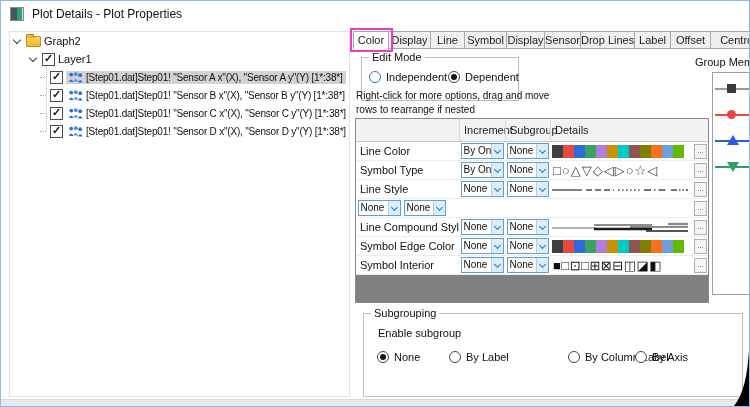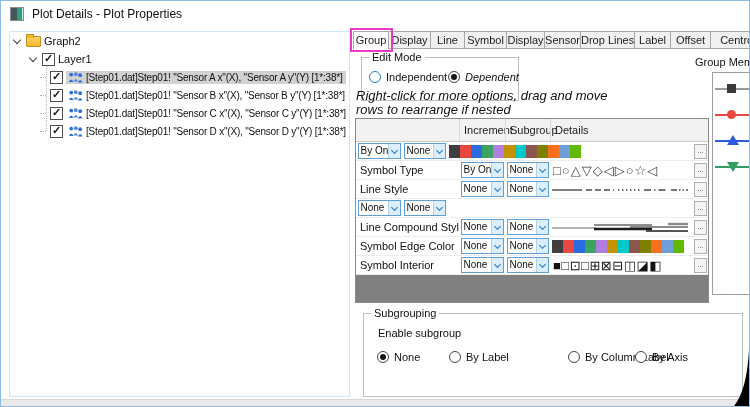--- a/index.html
+++ b/index.html
@@ -50,22 +50,22 @@
   
   .gbox { position:absolute; border:1px solid #bdbdbd; background:#fff; }
   .glegend { position:absolute; background:#fff; padding:0 3px; font-size:11px; color:#101010; z-index:2; }
   .radio { display:inline-block; width:12px; height:12px; border:1px solid #464646; border-radius:50%;
            background:#fff; vertical-align:-2px; flex:none; }
   .radio.blue { border-color:#2f7cc0; }
   .radio.sel::after { content:""; display:block; width:6px; height:6px; margin:2px; border-radius:50%;
                       background:#141414; }
   .radrow { position:absolute; display:flex; align-items:center; gap:5px; font-size:11px; color:#101010;
             white-space:nowrap; }
-  .hint { position:absolute; left:355px; top:88px; font-size:13px; line-height:14px; color:#101010;
-          white-space:pre-line;font-style:italic; }
+  .hint { position:absolute; left:355px; top:88px; font-size:10px; line-height:14px; color:#101010;
+          white-space:pre-line; }
 
   
   .ptable { position:absolute; left:354px; top:117px; width:354px; height:185px;
             border:1px solid #8a8a8a; background:#808080; }
   .thead { display:flex; height:23px; background:#f2f2f2; border-bottom:1px solid #c9c9c9;
            font-size:11px; color:#1c1c1c; align-items:center; }
   .thead .hc { border-left:1px solid #d8d8d8; height:100%; display:flex; align-items:center;
                padding-left:4px; }
   .prow { display:flex; height:19px; background:#fff; border-bottom:1px solid #ededed;
           align-items:center; font-size:11px; color:#101010; }
@@ -197,40 +197,40 @@
           <circle cx="12.2" cy="3.2" r="1.9" fill="#2d6fd6"></circle>
             <path d="M9.8 10.6 Q12.2 5.4 14.6 10.6 Z" fill="#2d6fd6"></path>
         </svg>
         <span class="plbl">[Step01.dat]Step01! "Sensor D x"(X), "Sensor D y"(Y) [1*:38*]</span>
       </span>
     </div>
   </div>
 
   <div class="tabline"></div>
   <div class="tabbar">
-    <div class="tab active" style="width:36px">Group</div>
+    <div class="tab active" style="width:36px">Color</div>
     <div class="tab" style="width:42px">Display</div>
     <div class="tab" style="width:34px">Line</div>
     <div class="tab" style="width:42px">Symbol</div>
     <div class="tab" style="width:38px">Display</div>
     <div class="tab" style="width:36px">Sensor</div>
     <div class="tab" style="width:54px">Drop Lines</div>
     <div class="tab" style="width:36px">Label</div>
     <div class="tab" style="width:40px">Offset</div>
     <div class="tab" style="width:75px">Centroid (P</div>
   </div>
   <div class="pinkbox" style="border-color: rgb(234, 59, 199);"></div>
 
   <div class="gbox" style="left:360px; top:56px; width:158px; height:44px;"></div>
   <div class="glegend" style="left:368px; top:50px;">Edit Mode</div>
   <div class="radrow" style="left:368px; top:70px;">
     <span class="radio blue"></span>
     <span>Independent</span>
   </div>
-  <div class="radrow" style="left:447px; top:70px;font-style:italic;">
+  <div class="radrow" style="left:447px; top:70px;">
     <span class="radio sel"></span>
     <span>Dependent</span>
   </div>
 
   <div class="hint">Right-click for more options, drag and move
 rows to  rearrange if nested</div>
 
   <div class="gmlabel">Group Mem</div>
   <div class="gmbox">
     <div class="gmrow" style="top:6px">
@@ -253,20 +253,21 @@
 
   <div class="ptable">
     <div class="thead">
       <div class="hc" style="width:103px; border-left:none;"></div>
       <div class="hc" style="width:46px">Increment</div>
       <div class="hc" style="width:45px">Subgroup</div>
       <div class="hc" style="flex:1">Details</div>
     </div>
 
     <div class="prow">
+      <div class="c0">Line Color</div>
       <div class="c1">
           <span class="combo">
             <span class="cv">By One</span>
             <span class="carrow"></span>
           </span>
         </div>
       <div class="c2">
           <span class="combo" style="width:42px">
             <span class="cv">None</span>
             <span class="carrow"></span>

